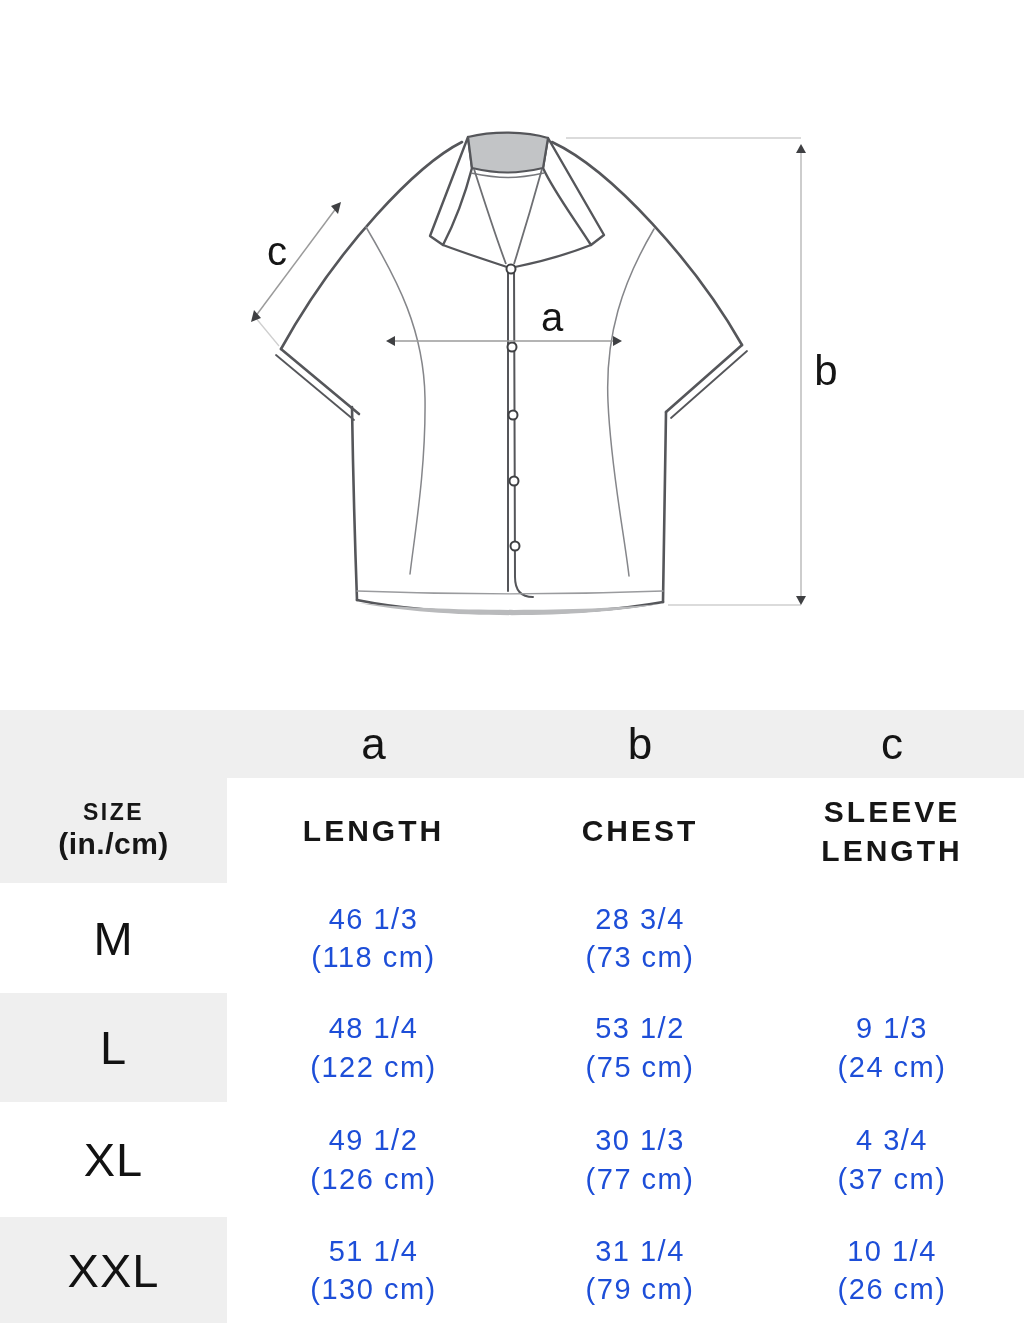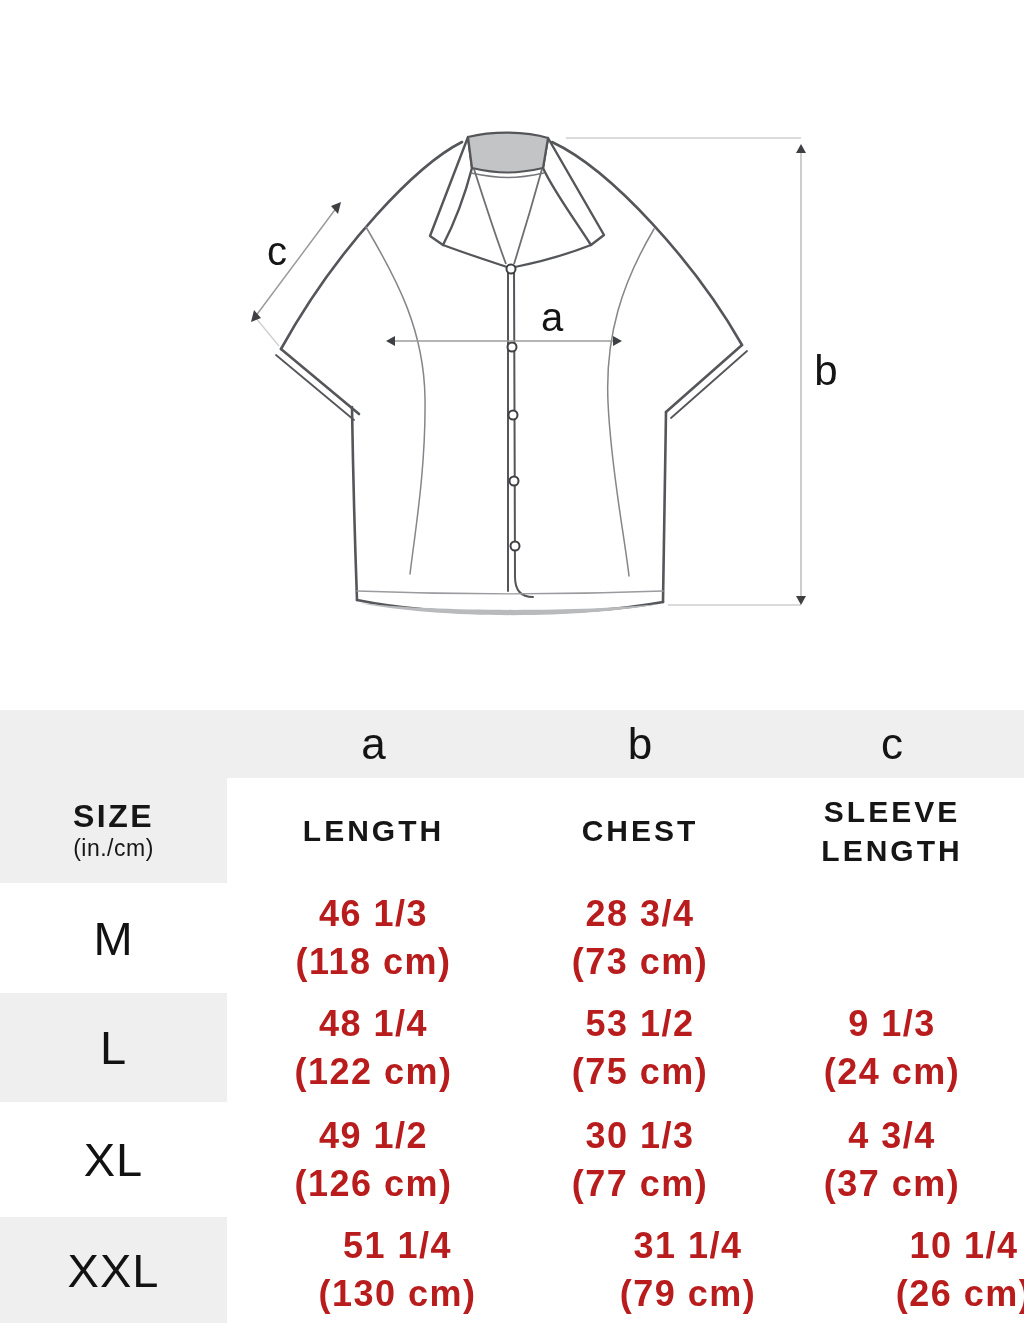--- a/index.html
+++ b/index.html
@@ -15,29 +15,29 @@
   .diagram svg{display:block;width:1024px;height:710px;}
   .diagram text{font-family:"Liberation Sans",sans-serif;fill:#151515;}
 
   .size-table{width:1024px;}
   .trow{display:grid;grid-template-columns:227px 293px 240px 264px;}
   .r-letters{height:68px;background:#efefef;}
   .r-head{height:105px;}
   .r-m{height:110px;}
   .r-l{height:109px;}
   .r-xl{height:115px;}
-  .r-xxl{height:106px;gap:24px;}
+  .r-xxl{height:106px;}
   .cell{display:flex;flex-direction:column;align-items:center;justify-content:center;text-align:center;}
   .gray{background:#efefef;}
   .letter{font-size:44px;font-weight:400;color:#141414;line-height:1;}
-  .size-head-title{font-size:32px;font-weight:700;letter-spacing:2.5px;line-height:1.15;}
-  .size-head-unit{font-size:23px;font-weight:400;letter-spacing:.5px;line-height:1.2;}
+  .size-head-title{font-size:23px;font-weight:700;letter-spacing:2.5px;line-height:1.15;}
+  .size-head-unit{font-size:30px;font-weight:700;letter-spacing:.5px;line-height:1.2;}
   .col-head{font-size:30px;font-weight:700;letter-spacing:3px;line-height:1.3;max-width:210px;}
   .size-letter{font-size:47px;font-weight:400;color:#121212;letter-spacing:1px;}
-  .val{font-size:36px;font-weight:700;color:#b91c1c;letter-spacing:1.5px;line-height:1.32;}
+  .val{font-size:29px;font-weight:400;color:#1d4ed8;letter-spacing:1.5px;line-height:1.32;}
 </style>
 </head>
 <body>
 
 <div class="page">
 
   <div class="diagram">
     <svg viewBox="0 0 1024 710">
 
       <g stroke="#cfcfcf" stroke-width="1.3" fill="none">

